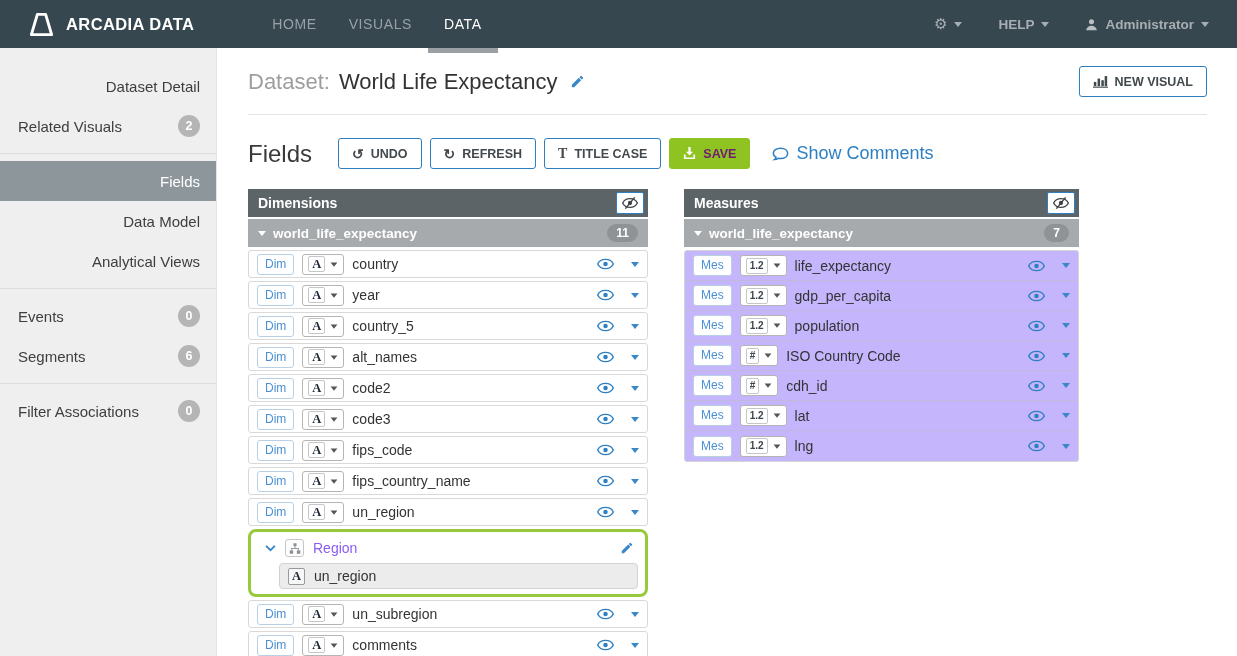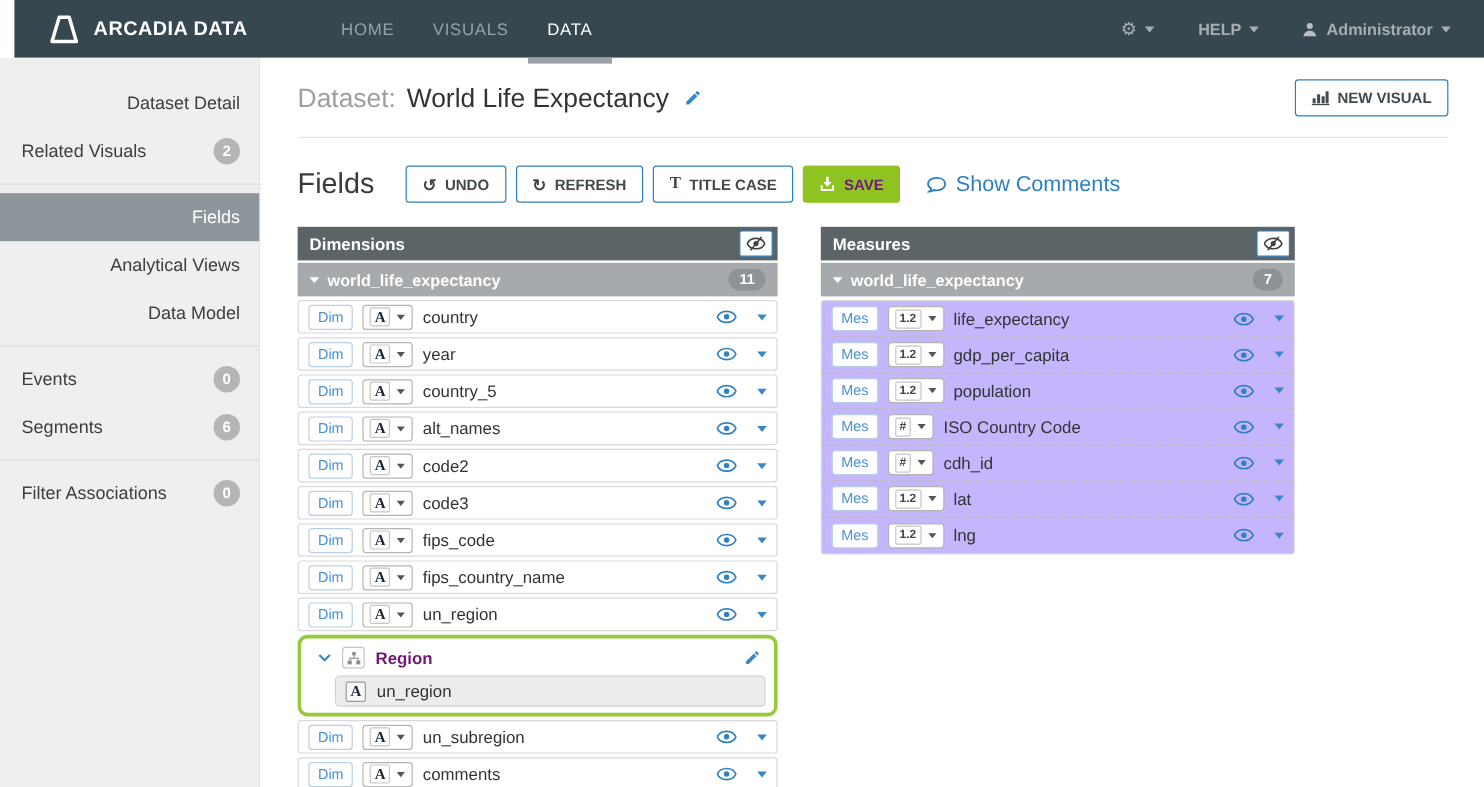--- a/index.html
+++ b/index.html
@@ -1,21 +1,21 @@
 <!DOCTYPE html>
 <html><head>
 <meta charset="utf-8">
 <style>
   * { margin:0; padding:0; box-sizing:border-box; }
   html,body { width:1237px; height:656px; overflow:hidden; background:#fff;
               font-family:"Liberation Sans", sans-serif; }
   body { position:relative; }
 
   
-  .navbar { position:absolute; top:0; left:12px; right:0; height:48px; background:#37474f;
+  .navbar { position:absolute; top:0; left:0; right:0; height:48px; background:#37474f;
             display:flex; align-items:center; padding:0 28px; z-index:5; }
   .brand { display:flex; align-items:center; gap:11px; color:#fff; font-weight:bold;
            font-size:16.5px; letter-spacing:.4px; }
   .nav-tabs { display:flex; margin-left:62px; height:48px; }
   .nav-tab { position:relative; padding:0 16px; line-height:48px; font-size:14px;
              font-weight:normal; color:#97a1a7; letter-spacing:.6px; cursor:pointer; }
   .nav-tab.active { color:#fff; }
   .nav-tab.active::after { content:''; position:absolute; left:0; right:0; bottom:-5px;
              height:5px; background:#9aa0a4; }
   .nav-right { margin-left:auto; display:flex; align-items:center; gap:36px;
@@ -92,21 +92,21 @@
   .chip-tri { color:#555; transform:scale(.85); }
   .field-name { font-size:14px; color:#333; }
   .row-right { margin-left:auto; display:flex; align-items:center; gap:17px; }
   .row-tri { color:#3a87c8; cursor:pointer; }
   .eye-btn { display:inline-flex; cursor:pointer; }
 
   
   .hl-group { border:3px solid #97c93d; border-radius:8px; margin-top:3px;
               padding:4px 7px 5px; background:#fff; }
   .hl-head { display:flex; align-items:center; height:24px; gap:9px; padding:0 4px 0 7px; }
-  .hl-name { font-size:14px; font-weight:bold; color:#701a75; }
+  .hl-name { font-size:14px; font-weight:normal; color:#8b5cf6; }
   .icon-box { width:19px; height:18px; border:1px solid #c6c6c6; border-radius:3px;
               background:#fdfdfd; display:inline-flex; align-items:center; justify-content:center; }
   .hl-child { margin-top:3px; margin-left:21px; background:#ececec; border:1px solid #d2d2d2;
               border-radius:4px; height:26px; display:flex; align-items:center; gap:9px;
               padding:0 8px; }
   .hl-child .a-box { width:17px; height:17px; border:1px solid #9a9a9a; border-radius:2px;
               background:#f7f7f7; display:inline-flex; align-items:center; justify-content:center;
               font-family:"Liberation Serif", serif; font-size:12.5px; font-weight:bold; color:#1d2733; }
 
   
@@ -160,24 +160,24 @@
   </div>
   <div class="side-item">
     <span>Related Visuals</span>
     <span class="side-badge">2</span>
   </div>
   <div class="side-divider"></div>
   <div class="side-item active">
     <span>Fields</span>
   </div>
   <div class="side-item">
+    <span>Data Model</span>
+  </div>
+  <div class="side-item">
     <span>Analytical Views</span>
-  </div>
-  <div class="side-item">
-    <span>Data Model</span>
   </div>
   <div class="side-divider"></div>
   <div class="side-item">
     <span>Events</span>
     <span class="side-badge">0</span>
   </div>
   <div class="side-item">
     <span>Segments</span>
     <span class="side-badge">6</span>
   </div>

